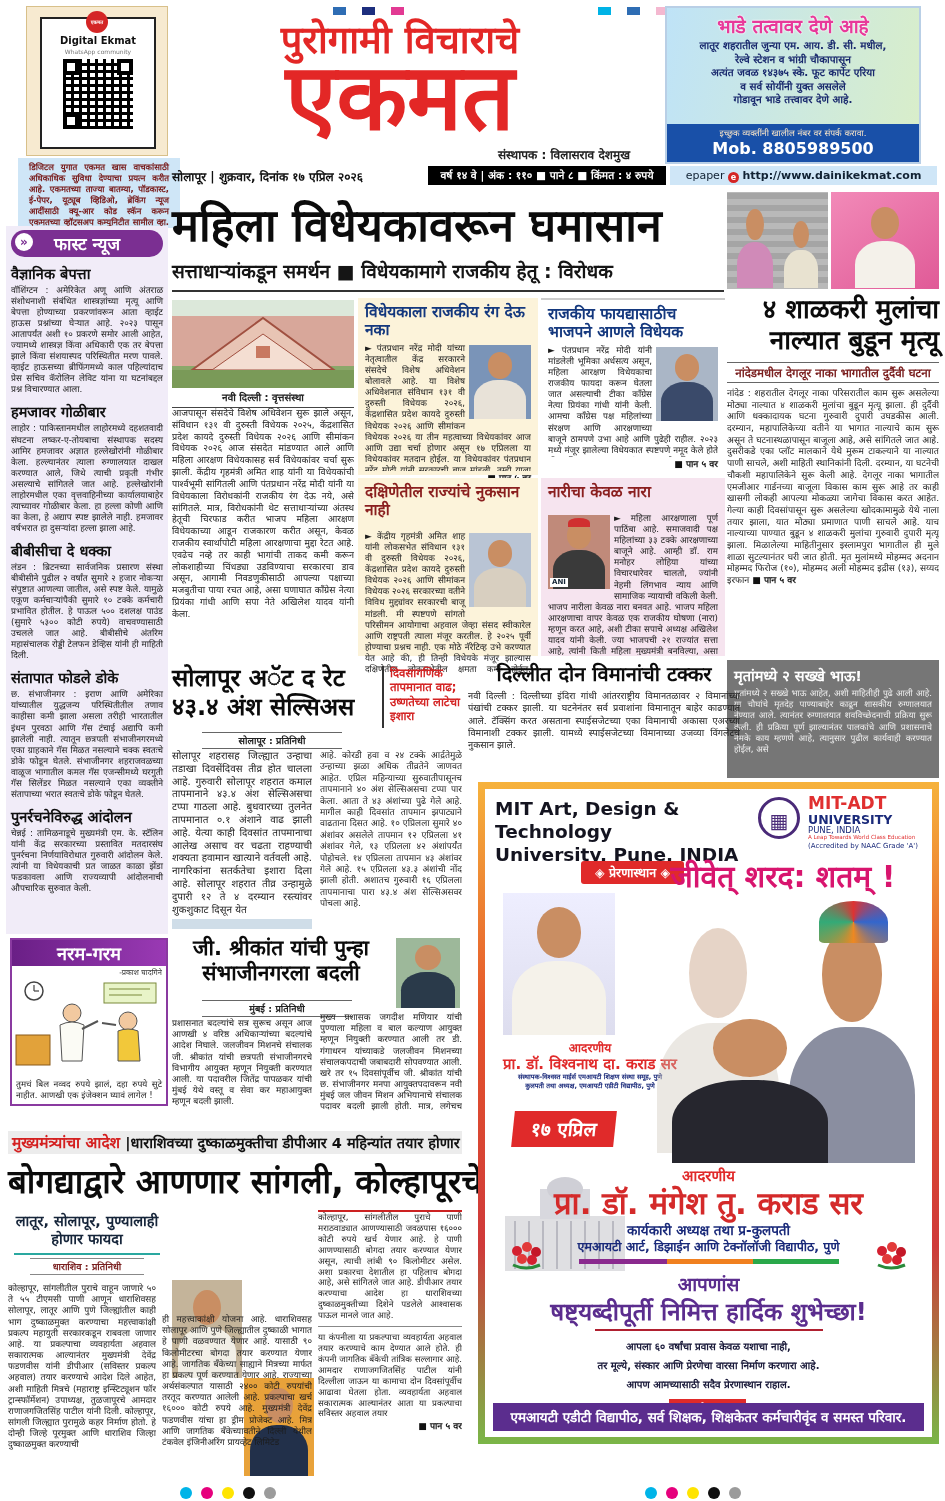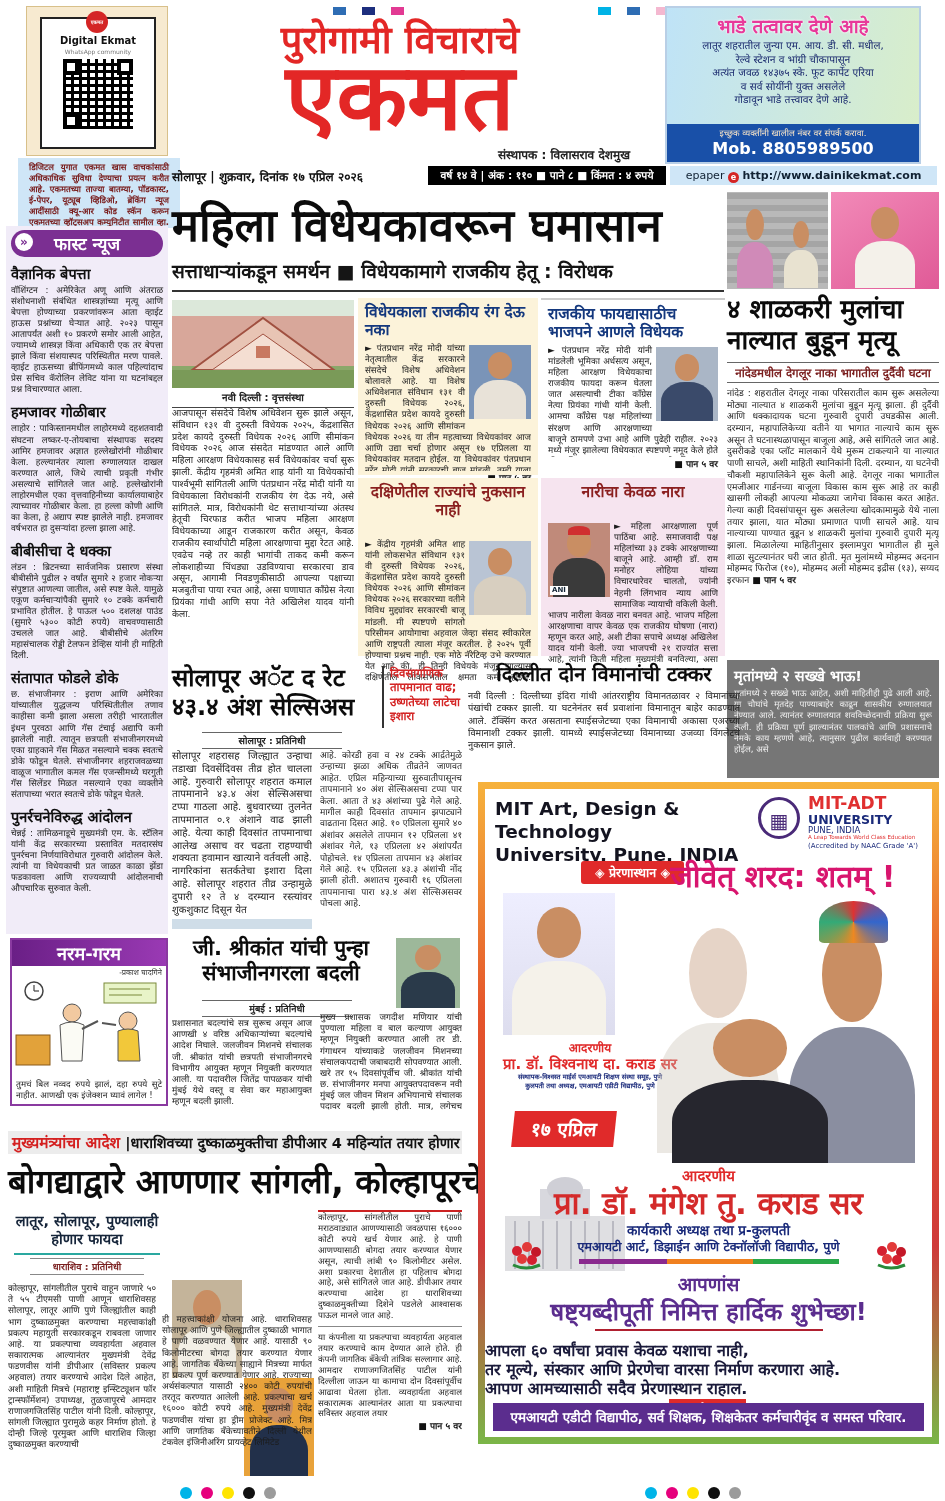--- a/index.html
+++ b/index.html
@@ -24,56 +24,56 @@
   .qrnote{left:18px;top:158px;width:162px;height:70px;background:#cfe6f7;color:#7a2020;font-size:8.4px;font-weight:bold;padding:4px 11px;box-sizing:border-box;line-height:1.3;}
 
   
   .tagline{left:175px;top:12px;width:450px;text-align:center;color:#e32726;font-size:38px;font-weight:900;}
   .mast-title{left:175px;top:52px;width:450px;text-align:center;color:#e32726;font-size:92px;font-weight:900;line-height:1;}
   .founder{left:300px;top:146px;width:330px;text-align:right;font-size:12px;color:#222;font-weight:bold;}
 
   
   .topad{left:665px;top:6px;width:256px;height:158px;border:2px solid #b9cfe6;background:linear-gradient(100deg,#bfe3f7,#d9eec9);box-sizing:border-box;}
   .topad-h{margin-top:5px;text-align:center;font-size:19px;font-weight:900;color:#e83a9a;text-shadow:0 0 2px #fff,0 0 2px #fff;}
-  .topad-l{text-align:center;font-size:10.3px;font-weight:normal;color:#1a2a6e;line-height:1.32;}
+  .topad-l{text-align:center;font-size:10.3px;font-weight:bold;color:#1a2a6e;line-height:1.32;}
   .topad-f{position:absolute;bottom:0;left:0;width:100%;height:38px;background:#1950a8;color:#fff;text-align:center;}
   .topad-f1{font-size:8.6px;padding-top:3px;color:#ffe9c8;}
   .topad-f2{font-size:16px;font-weight:900;}
 
   
   .dl-left{left:172px;top:168px;width:252px;font-size:12px;font-weight:900;color:#111;}
   .dl-black{left:428px;top:166px;width:238px;height:19px;background:#000;color:#fff;font-size:10.6px;font-weight:bold;text-align:center;line-height:19px;}
   .dl-blue{left:670px;top:166px;width:267px;height:19px;background:#cfe6f7;font-size:11px;color:#123;text-align:center;line-height:19px;}
   .ep-ico{display:inline-block;width:11px;height:11px;border-radius:50%;background:#d42525;color:#fff;font-size:8px;line-height:11px;font-weight:bold;vertical-align:-1px;}
 
   
   .lead-h{left:172px;top:193px;width:556px;font-size:45px;font-weight:900;color:#0b0b0b;white-space:nowrap;}
   .lead-sub{left:172px;top:258px;width:552px;font-size:19px;font-weight:900;color:#151515;border-bottom:2px solid #333;padding-bottom:6px;}
 
   
   .kids1{left:727px;top:192px;width:101px;height:97px;background:repeating-linear-gradient(0deg,#b9b9b9 0 6px,#a5a5a5 6px 12px);}
   .kids2{left:831px;top:192px;width:108px;height:97px;background:linear-gradient(145deg,#f28ab8,#e05a97);}
-  .drown-h{left:727px;top:294px;width:212px;text-align:left;font-size:26px;font-weight:900;color:#0b0b0b;line-height:1.18;}
+  .drown-h{left:727px;top:294px;width:212px;text-align:right;font-size:26px;font-weight:900;color:#0b0b0b;line-height:1.18;}
   .drown-sub{left:727px;top:362px;width:212px;text-align:center;font-size:11.6px;font-weight:900;color:#7a1f1f;border-top:1px solid #666;border-bottom:1px solid #666;padding:2px 0;}
   .drown-body{left:727px;top:388px;width:212px;height:268px;font-size:9px;line-height:1.3;color:#1c1c1c;}
   .graybox{left:727px;top:660px;width:212px;height:118px;background:#767676;color:#fff;padding:5px 7px;box-sizing:border-box;}
   .graybox-t{font-size:14.5px;font-weight:900;margin-bottom:3px;}
   .graybox-b{font-size:8.6px;line-height:1.3;color:#f2f2f2;}
 
   
   .c1-photo{left:172px;top:300px;width:182px;height:88px;background:linear-gradient(180deg,#dce8da 0 18%,#d8a79a 18% 75%,#8aa86a 75%);}
   .c1-cap{left:172px;top:390px;width:182px;text-align:center;font-size:10px;font-weight:900;color:#222;border-bottom:1.5px solid #444;padding-bottom:3px;}
   .c1-body{left:172px;top:408px;width:182px;height:248px;font-size:9.1px;line-height:1.3;color:#1c1c1c;}
   .panel{box-sizing:border-box;padding:6px 7px;}
   .p-modi{left:358px;top:298px;width:180px;height:177px;background:#fcf3da;}
   .p-shah{left:358px;top:478px;width:180px;height:178px;background:#fcf3da;}
   .p-priy{left:541px;top:298px;width:184px;height:177px;background:#ffffff;border-top:2px solid #ccc;}
   .p-akhi{left:541px;top:478px;width:184px;height:178px;background:#f6e4ef;}
   .ph-blue{font-size:15.5px;font-weight:900;color:#14387e;line-height:1.15;margin-bottom:3px;}
-  .ph-red{font-size:15.5px;font-weight:900;color:#8a1f1f;line-height:1.15;margin-bottom:19px;text-align:center;}
+  .ph-red{font-size:15.5px;font-weight:900;color:#8a1f1f;line-height:1.15;margin-bottom:11px;}
   .pbody{font-size:8.7px;line-height:1.28;color:#1c1c1c;height:118px;overflow:hidden;}
   .pbody .ph{float:right;width:62px;height:74px;margin:2px 0 2px 4px;position:relative;}
   .jump{font-size:9px;font-weight:900;text-align:right;color:#111;}
 
   
   .person{position:relative;overflow:hidden;display:block;}
   .person::before{content:"";position:absolute;width:40%;height:36%;left:30%;top:10%;background:var(--skin,#c98e63);border-radius:50%;}
   .person::after{content:"";position:absolute;width:84%;height:58%;left:8%;top:48%;background:var(--cloth,#444);border-radius:45% 45% 0 0;}
   .cap{position:absolute;left:32%;top:4%;width:36%;height:12%;background:#d03030;border-radius:50% 50% 0 0;z-index:2;}
   .ani{position:absolute;left:2px;bottom:2px;background:#fff;color:#123;font-size:7px;font-weight:bold;padding:0 2px;z-index:3;}
@@ -152,21 +152,21 @@
   .suit{position:absolute;left:172px;top:214px;width:186px;height:160px;}
   .mit-hono2{position:absolute;left:0;top:376px;width:100%;text-align:center;color:#e02a2a;font-size:15px;font-weight:900;}
   .mit-name2{position:absolute;left:0;top:392px;width:100%;text-align:center;color:#d42a2a;font-size:31px;font-weight:900;}
   .mit-t2a{position:absolute;left:0;top:432px;width:100%;text-align:center;color:#1a2a7a;font-size:13.5px;font-weight:900;}
   .mit-t2b{position:absolute;left:0;top:449px;width:100%;text-align:center;color:#1a2a7a;font-size:12.5px;font-weight:bold;}
   .tricolor{position:absolute;left:94px;top:470px;width:260px;height:5px;background:linear-gradient(90deg,#8a2a8e 0 34%,#f08020 34% 67%,#2aa84a 67%);}
   .flowers{position:absolute;width:34px;height:30px;}
   .mit-g1{position:absolute;left:0;top:482px;width:100%;text-align:center;color:#5b2d8e;font-size:19px;font-weight:900;}
   .mit-g2{position:absolute;left:0;top:505px;width:100%;text-align:center;color:#5b2d8e;font-size:24px;font-weight:900;}
   .mit-rule{position:absolute;left:110px;top:540px;width:228px;border-top:2px solid #b02030;}
-  .mit-m{position:absolute;left:0;width:100%;color:#1a1a3a;font-size:16px;font-weight:bold;}
+  .mit-m{position:absolute;left:0;width:100%;text-align:center;color:#1a1a3a;font-size:10px;font-weight:bold;}
   .mit-badge2{position:absolute;left:184px;top:610px;background:#e02a2a;color:#fff;font-size:9.5px;font-weight:900;padding:2px 12px;}
   .mit-foot{position:absolute;left:8px;bottom:6px;width:calc(100% - 16px);background:#5b2d8e;color:#fff;text-align:center;font-size:13.5px;font-weight:bold;padding:5px 0;}
 </style>
 </head>
 <body>
 
 <div id="paper">
 
   <div class="abs" style="left:333px;top:0;">
     <span class="regsq" style="background:#2e6db4"></span><span class="regsq" style="background:#1d2e7e"></span><span class="regsq" style="background:#e23a93"></span>

